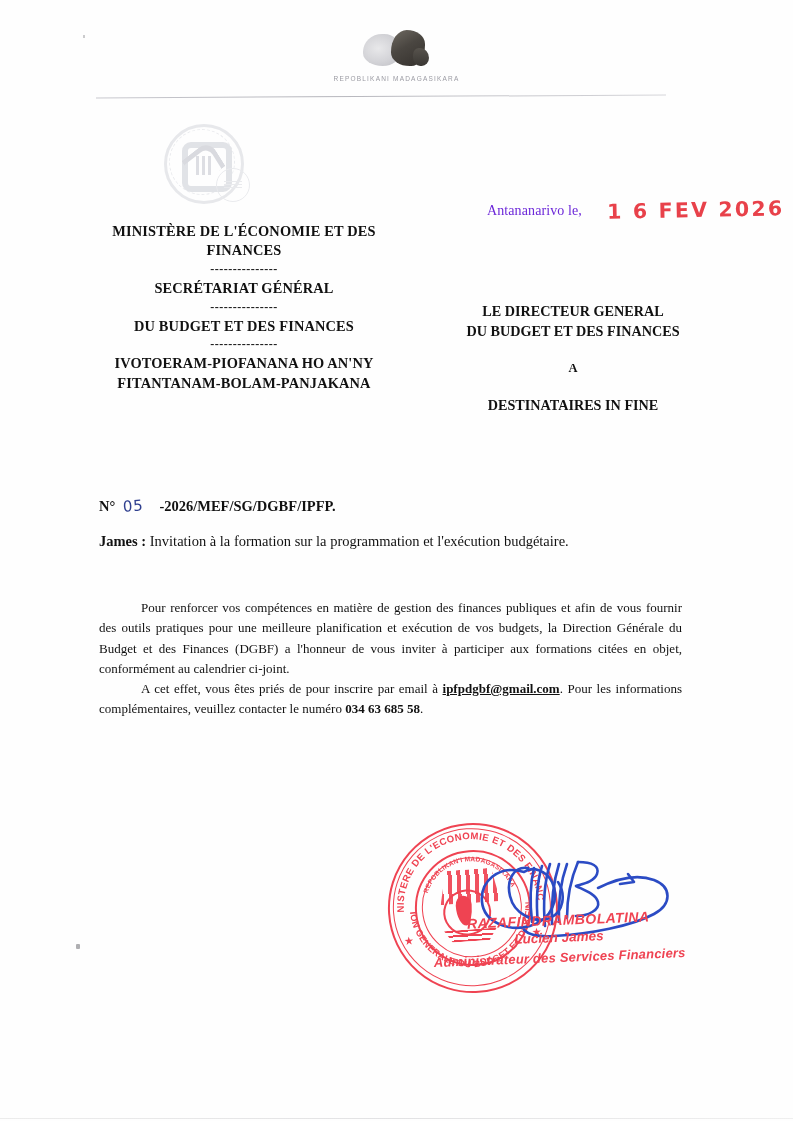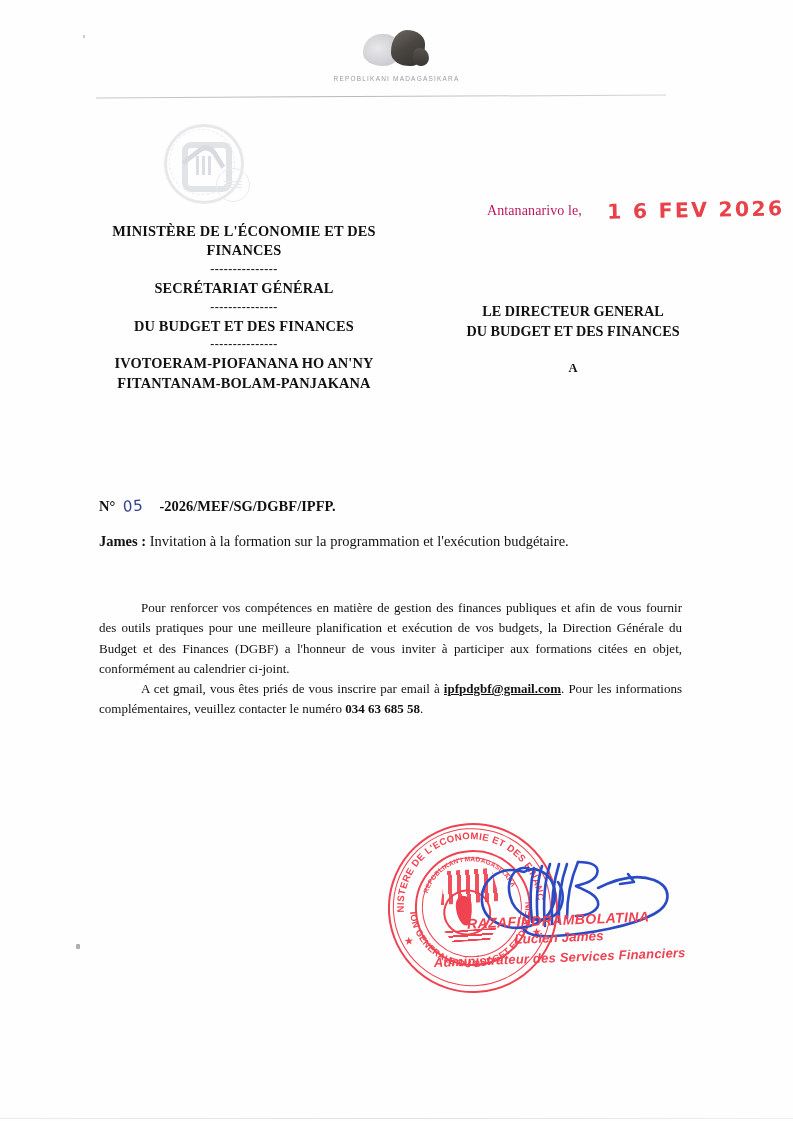--- a/index.html
+++ b/index.html
@@ -201,21 +201,21 @@
   .lh-a { margin-top: 18px; font-size: 12.5px; }
   .lh-dest { margin-top: 19px; font-size: 14.2px; }
 
   
   .date-line {
     position: absolute;
     top: 203px;
     left: 487px;
     font-size: 14px;
     font-weight: normal;
-    color: #be185d;
+    color: #6d28d9;
     letter-spacing: 0.1px;
   }
   .date-stamp {
     position: absolute;
     top: 198px;
     left: 607px;
     font-family: "DejaVu Sans", sans-serif;
     font-size: 20.5px;
     font-weight: bold;
     letter-spacing: 2.2px;
@@ -450,34 +450,35 @@
     <div class="lh-line">FITANTANAM-BOLAM-PANJAKANA</div>
   </div>
 
   <div class="date-line">Antananarivo le,</div>
   <div class="date-stamp">1 6 FEV 2026</div>
 
   <div class="letterhead-right">
     <div class="lh-line">LE DIRECTEUR GENERAL</div>
     <div class="lh-line">DU BUDGET ET DES FINANCES</div>
     <div class="lh-a">A</div>
+    <div class="lh-dest">DESTINATAIRES IN FINE</div>
   </div>
 
   <div class="ref-line">
     <span class="ref-no">N°</span><span class="ref-hand">05</span><span>-2026/MEF/SG/DGBF/IPFP.</span>
   </div>
 
   <div class="obj-line">
     <span class="obj-label">James :</span>
     <span>Invitation à la formation sur la programmation et l'exécution budgétaire.</span>
   </div>
 
   <div class="body-block">
     <p>Pour renforcer vos compétences en matière de gestion des finances publiques et afin de vous fournir des outils pratiques pour une meilleure planification et exécution de vos budgets, la Direction Générale du Budget et des Finances (DGBF) a l'honneur de vous inviter à participer aux formations citées en objet, conformément au calendrier ci-joint.</p>
-    <p><span>A cet gmail, vous êtes priés de vous inscrire par email à </span><span class="email-bold">ipfpdgbf@gmail.com</span><span>. Pour les informations complémentaires, veuillez contacter le numéro </span><span class="phone-bold">034 63 685 58</span><span>.</span></p>
+    <p><span>A cet effet, vous êtes priés de pour inscrire par email à </span><span class="email-bold">ipfpdgbf@gmail.com</span><span>. Pour les informations complémentaires, veuillez contacter le numéro </span><span class="phone-bold">034 63 685 58</span><span>.</span></p>
   </div>
 
   <div class="seal">
     <div class="circ c-out"></div>
     <div class="circ c-out2"></div>
     <div class="circ c-mid"></div>
     <div class="circ c-in"></div>
 
     <div class="seal-text">
       <svg viewBox="0 0 166 166">

